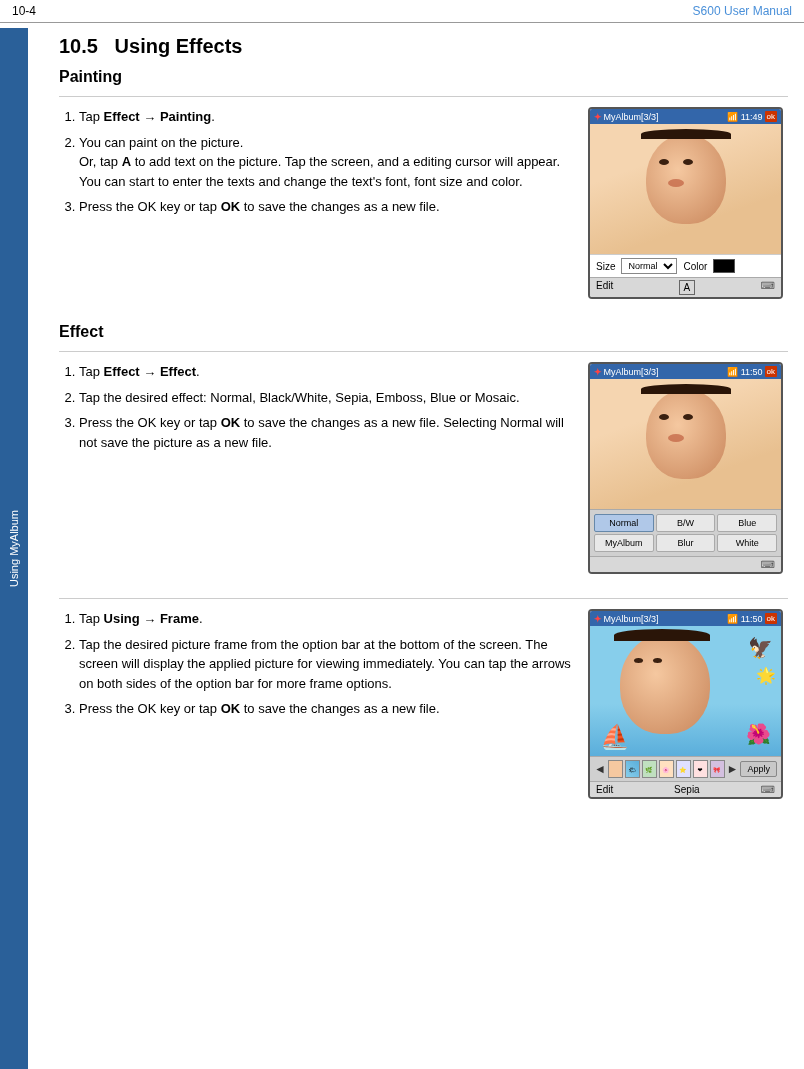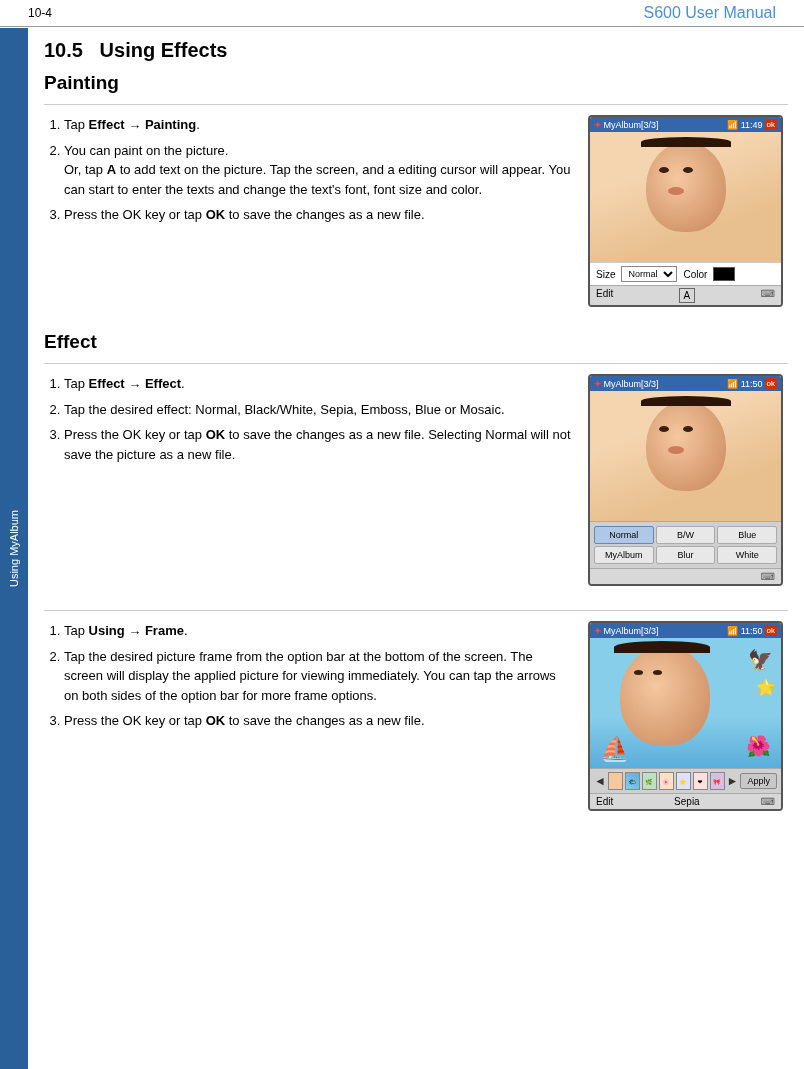--- a/index.html
+++ b/index.html
@@ -9,27 +9,27 @@
       background: #fff;
       color: #000;
       width: 804px;
       min-height: 1069px;
     }
 
     .page-header {
       display: flex;
       justify-content: space-between;
       align-items: center;
-      padding: 4px 28px;
+      padding: 4px 12px;
       border-bottom: 1px solid #999;
       font-size: 12px;
     }
 
     .page-number { font-size: 12px; }
-    .manual-title { font-size: 16px; color: #4a90d9; font-weight: normal; }
+    .manual-title { font-size: 12px; color: #4a90d9; font-weight: normal; }
 
     .sidebar {
       position: absolute;
       left: 0;
       top: 28px;
       width: 28px;
       height: 1041px;
       background: #2a6099;
       display: flex;
       align-items: center;
@@ -38,42 +38,42 @@
 
     .sidebar-label {
       color: #fff;
       font-size: 11px;
       writing-mode: vertical-rl;
       transform: rotate(180deg);
       white-space: nowrap;
     }
 
     .main-content {
-      margin-left: 28px;
+      margin-left: 43px;
       padding: 12px 16px;
     }
 
     .section-title {
       font-size: 20px;
       font-weight: bold;
       margin-bottom: 10px;
     }
 
     .intro-text {
       font-size: 13px;
       line-height: 1.5;
       margin-bottom: 16px;
     }
 
     .subsection {
       margin-bottom: 24px;
     }
 
     .subsection-title {
-      font-size: 19px;
+      font-size: 16px;
       font-weight: bold;
       margin-bottom: 10px;
       border-bottom: none;
     }
 
     .content-row {
       display: flex;
       gap: 16px;
       align-items: flex-start;
     }

